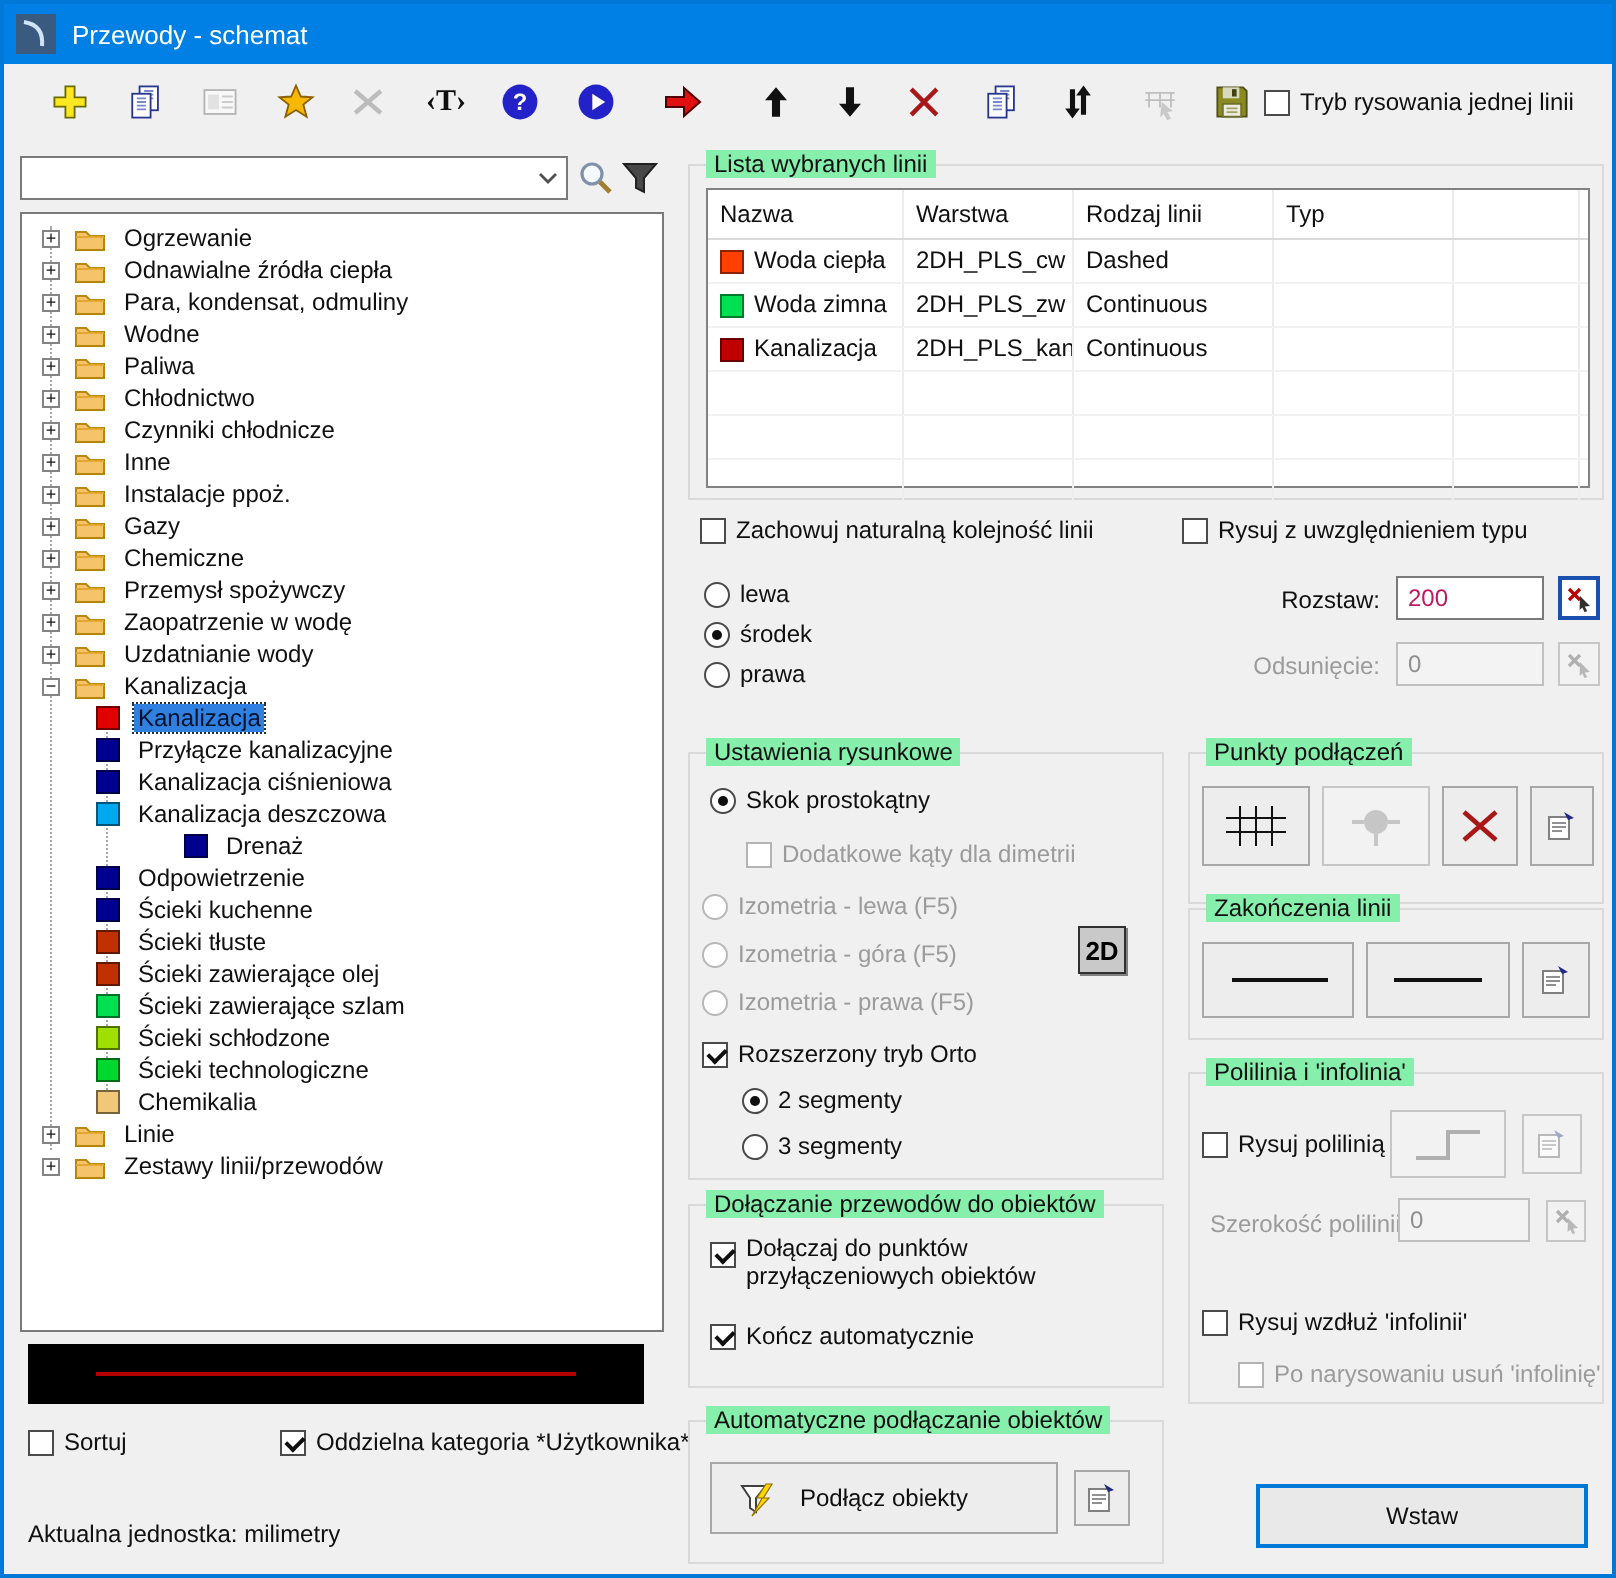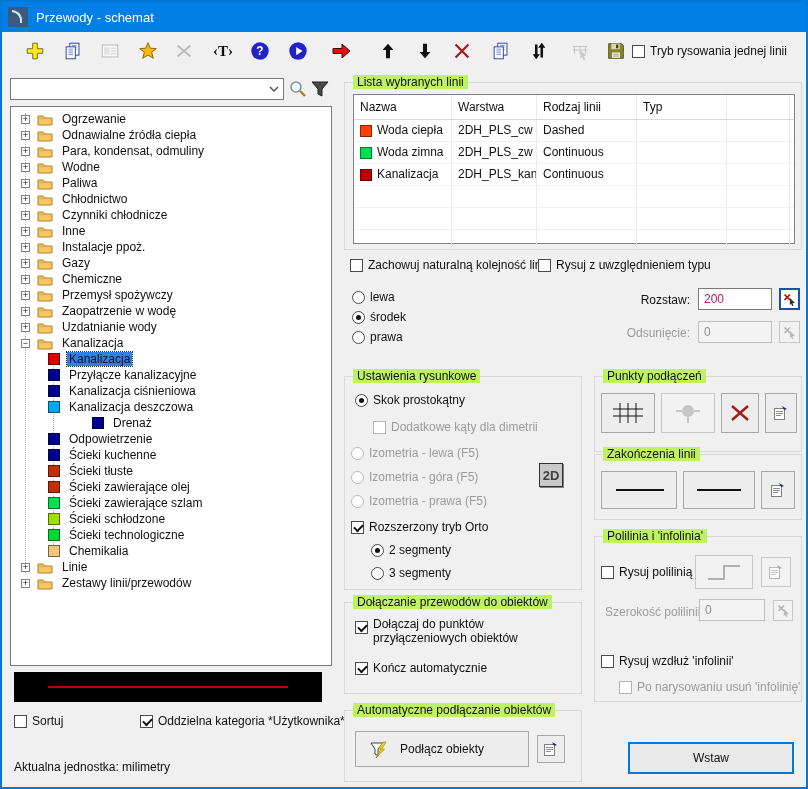--- a/index.html
+++ b/index.html
@@ -18,21 +18,21 @@
   .cb{width:13px;height:13px;box-sizing:border-box;border:1px solid #4a4a4a;background:#fff;position:relative;flex:none;display:inline-block;}
   .cb.checked::after{content:"";position:absolute;left:2px;top:2px;width:7px;height:4px;
       border-left:2px solid #101010;border-bottom:2px solid #101010;transform:rotate(-45deg);}
   .cb.dis{border-color:#b4b4b4;}
   .rb{width:13px;height:13px;box-sizing:border-box;border:1px solid #4a4a4a;border-radius:50%;background:#fff;position:relative;flex:none;display:inline-block;}
   .rb.checked::after{content:"";position:absolute;left:3px;top:3px;width:5px;height:5px;border-radius:50%;background:#101010;}
   .rb.dis{border-color:#b8b8b8;}
   .lrow{display:flex;align-items:center;gap:5px;white-space:nowrap;}
   .dis-t{color:#9b9b9b;}
   .gb{border:1px solid #d9d9d9;box-sizing:border-box;}
-  .gb-lab{position:absolute;top:-8px;left:8px;background:#bef264;padding:0 4px;}
+  .gb-lab{position:absolute;top:-8px;left:8px;background:#86efac;padding:0 4px;}
   .btn{box-sizing:border-box;background:#ededed;border:1px solid #a8a8a8;display:flex;align-items:center;justify-content:center;cursor:default;}
   .btn.disb{background:#f2f2f2;border-color:#c6c6c6;}
   .inp{box-sizing:border-box;border:1px solid #7a7a7a;background:#fff;padding:2px 5px;font:12px "Liberation Sans",sans-serif;color:#be185d;}
   .inp.disb{background:#f3f3f3;border-color:#c0c0c0;color:#8f8f8f;}
   
   #tree{background:#fff;border:1px solid #7a7a7a;overflow:hidden;}
   .titem{position:absolute;left:0;height:16px;display:flex;align-items:center;white-space:nowrap;}
   .texp{width:9px;height:9px;box-sizing:border-box;border:1px solid #848484;background:#fff;
         font-size:9px;line-height:7px;text-align:center;margin-left:10px;flex:none;}
   .tfold{margin-left:7px;flex:none;}
@@ -44,21 +44,21 @@
   #ltable{background:#fff;border:1px solid #828282;}
   .trow{display:grid;grid-template-columns:98px 85px 100px 90px 63px;height:21px;line-height:21px;}
   .trow.head{height:24px;line-height:24px;border-bottom:1px solid #d9d9d9;}
   .tcell{border-right:1px solid #ececec;padding-left:6px;overflow:hidden;display:flex;align-items:center;gap:5px;}
   .trow:not(.head){border-bottom:1px solid #f1f1f1;}
   .csq{width:12px;height:12px;box-sizing:border-box;border:1px solid rgba(0,0,0,.45);flex:none;}
   
   #preview{background:#000;}
   #preview .pl{position:absolute;left:34px;right:34px;top:14px;height:2px;background:#b40000;}
   .badge2d{box-sizing:border-box;background:#c9c9c9;border:1px solid #303030;box-shadow:1px 1px 0 #808080;
-           color:#404040;font-weight:bold;font-size:13px;display:flex;align-items:center;justify-content:center;}
+           color:#000000;font-weight:bold;font-size:13px;display:flex;align-items:center;justify-content:center;}
   .defbtn{box-sizing:border-box;background:#e9e9e9;border:2px solid #0078d7;display:flex;align-items:center;justify-content:center;font-size:12px;cursor:default;}
 </style>
 </head>
 <body>
 
 <div class="win">
 
   <div class="abs titlebar">
     <svg class="ticon" viewBox="0 0 20 20">
       <rect width="20" height="20" fill="#3a5a80"></rect>
@@ -462,21 +462,21 @@
           <div class="tcell"></div>
           <div class="tcell"></div>
         </div>
       </div>
   </div>
 
   <div class="abs lrow" style="left:348px;top:256px">
     <span class="cb"></span>
     <span>Zachowuj naturalną kolejność linii</span>
   </div>
-  <div class="abs lrow" style="left:536px;top:256px">
+  <div class="abs lrow" style="left:589px;top:256px">
     <span class="cb"></span>
     <span>Rysuj z uwzględnieniem typu</span>
   </div>
 
   <div class="abs lrow" style="left:350px;top:288px">
     <span class="rb"></span>
     <span>lewa</span>
   </div>
   <div class="abs lrow" style="left:350px;top:308px">
     <span class="rb checked"></span>

